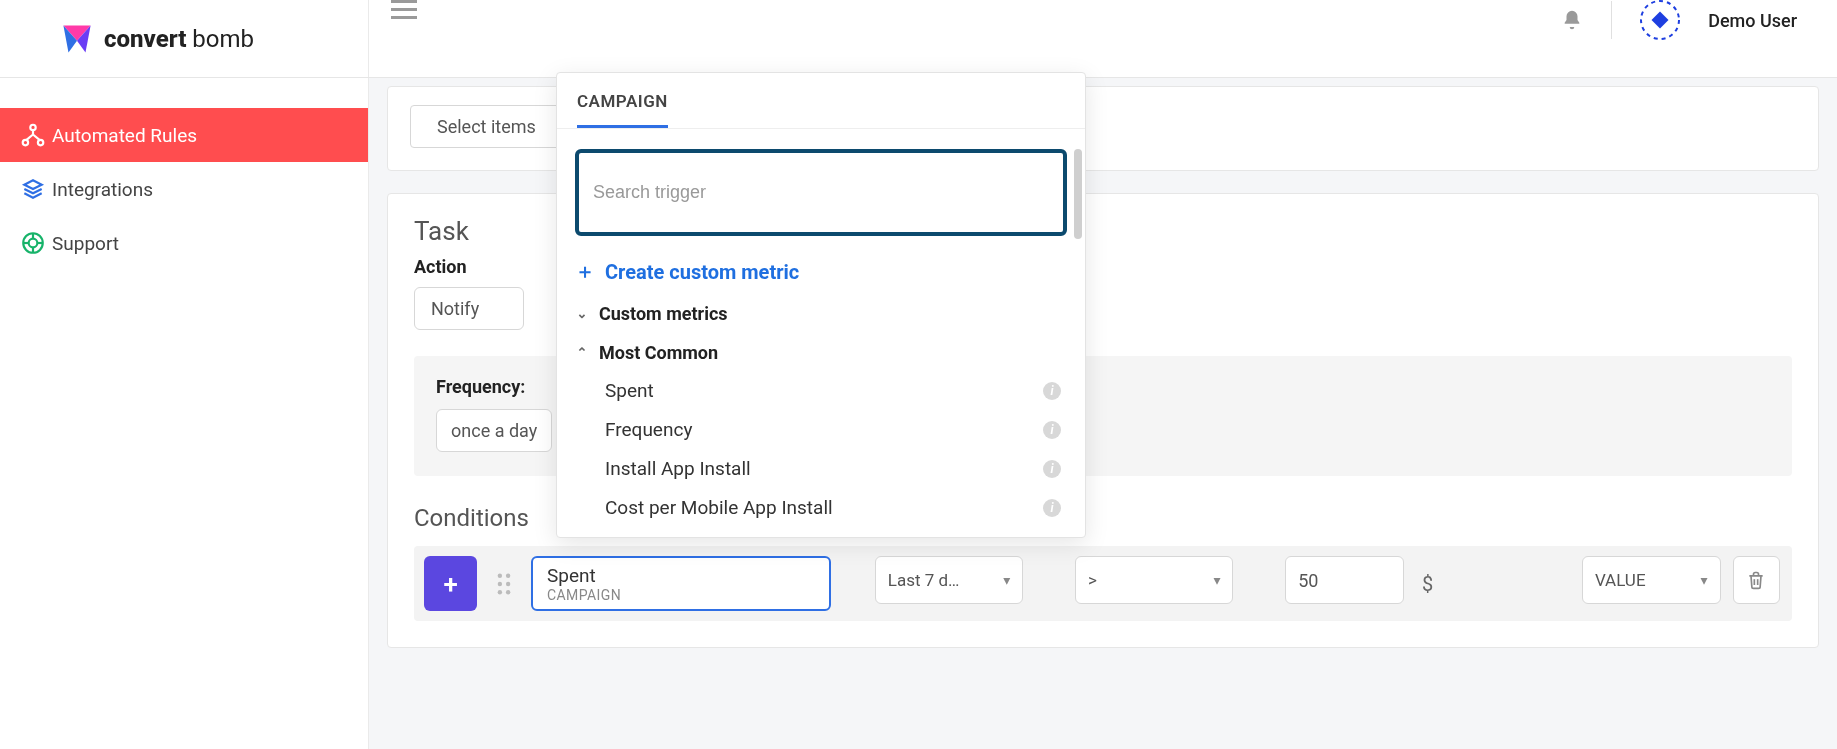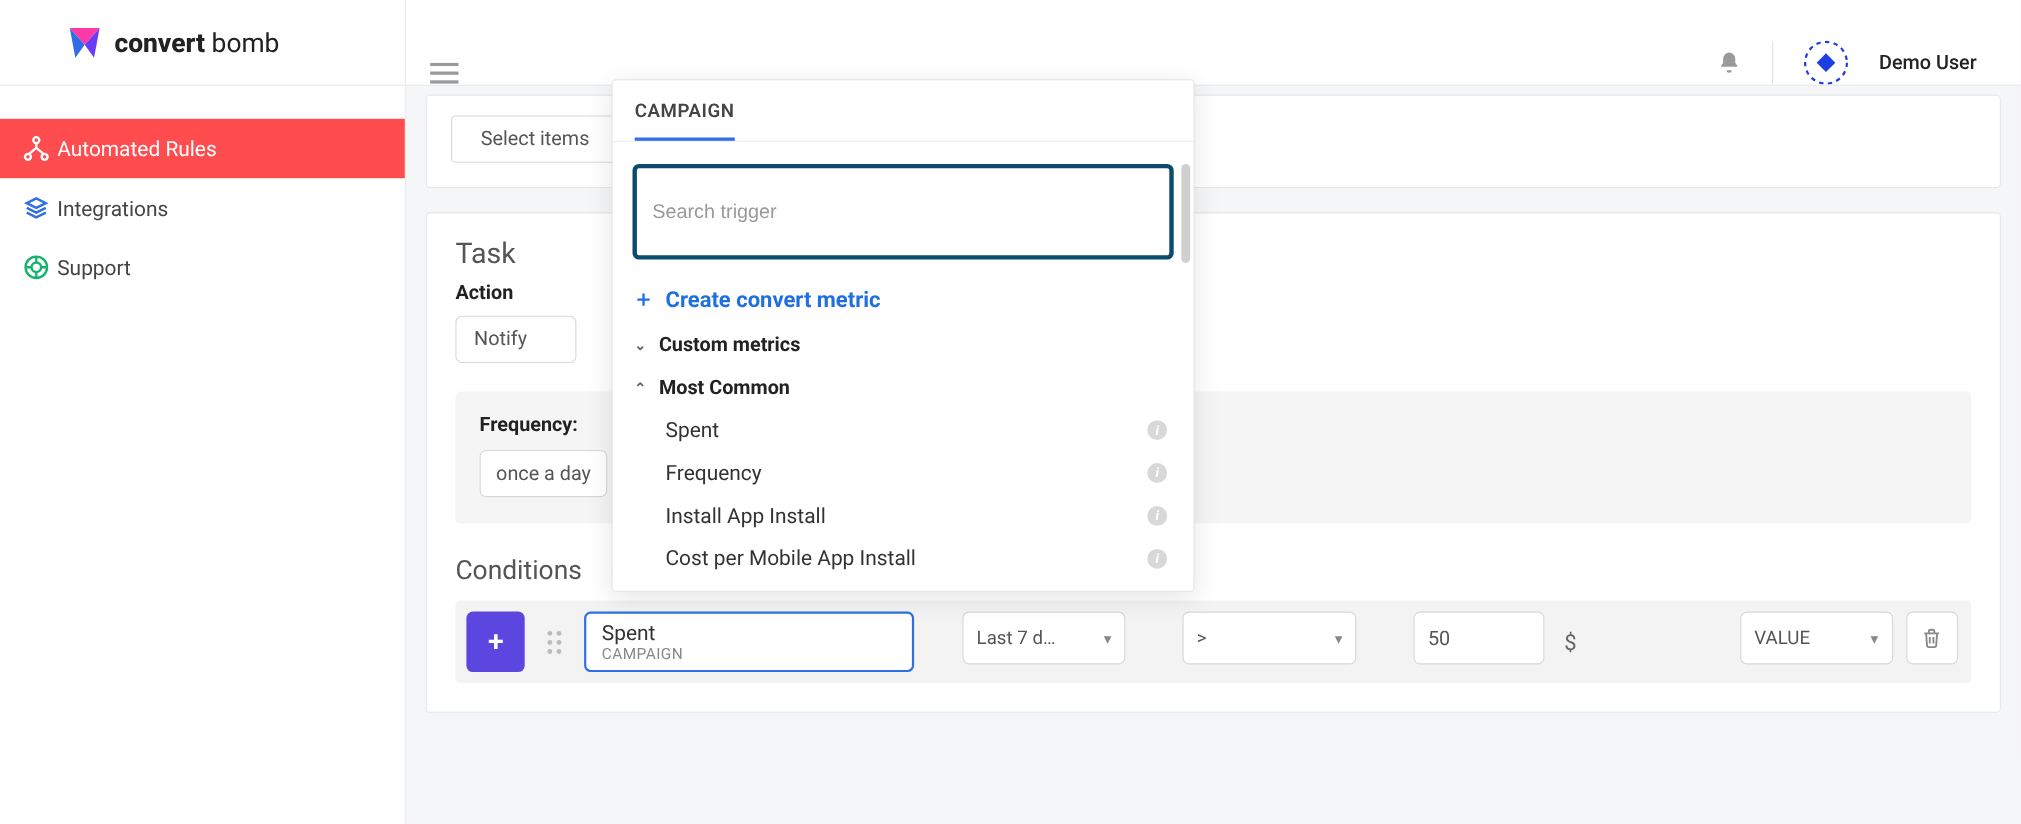--- a/index.html
+++ b/index.html
@@ -14,21 +14,21 @@
   }
 
   
   .topbar {
     position: absolute;
     top: 0; left: 0; right: 0;
     height: 78px;
     background: #fff;
     border-bottom: 1px solid #e6e6e6;
     display: flex;
-    align-items: flex-end;
+    align-items: flex-start;
   }
   .logo-area {
     width: 369px;
     height: 100%;
     display: flex;
     align-items: center;
     padding-left: 60px;
     border-right: 1px solid #eaeaea;
   }
   .logo-mark {
@@ -431,21 +431,21 @@
 
 <div class="popover">
   <div class="popover-tabs">
     <span class="ptab">CAMPAIGN</span>
   </div>
   <div class="popover-body">
     <div class="pop-scroll"></div>
     <input class="search-trigger" placeholder="Search trigger" style="">
     <div class="create-metric">
       <span style="font-size:20px;font-weight:900;">＋</span>
-      <span>Create convert metric</span>
+      <span>Create custom metric</span>
     </div>
     <div class="group-header">
       <span class="caret">⌄</span>
       <span>Custom metrics</span>
     </div>
     <div class="group-header">
       <span class="caret">⌃</span>
       <span>Most Common</span>
     </div>
     <div class="metric-list">

